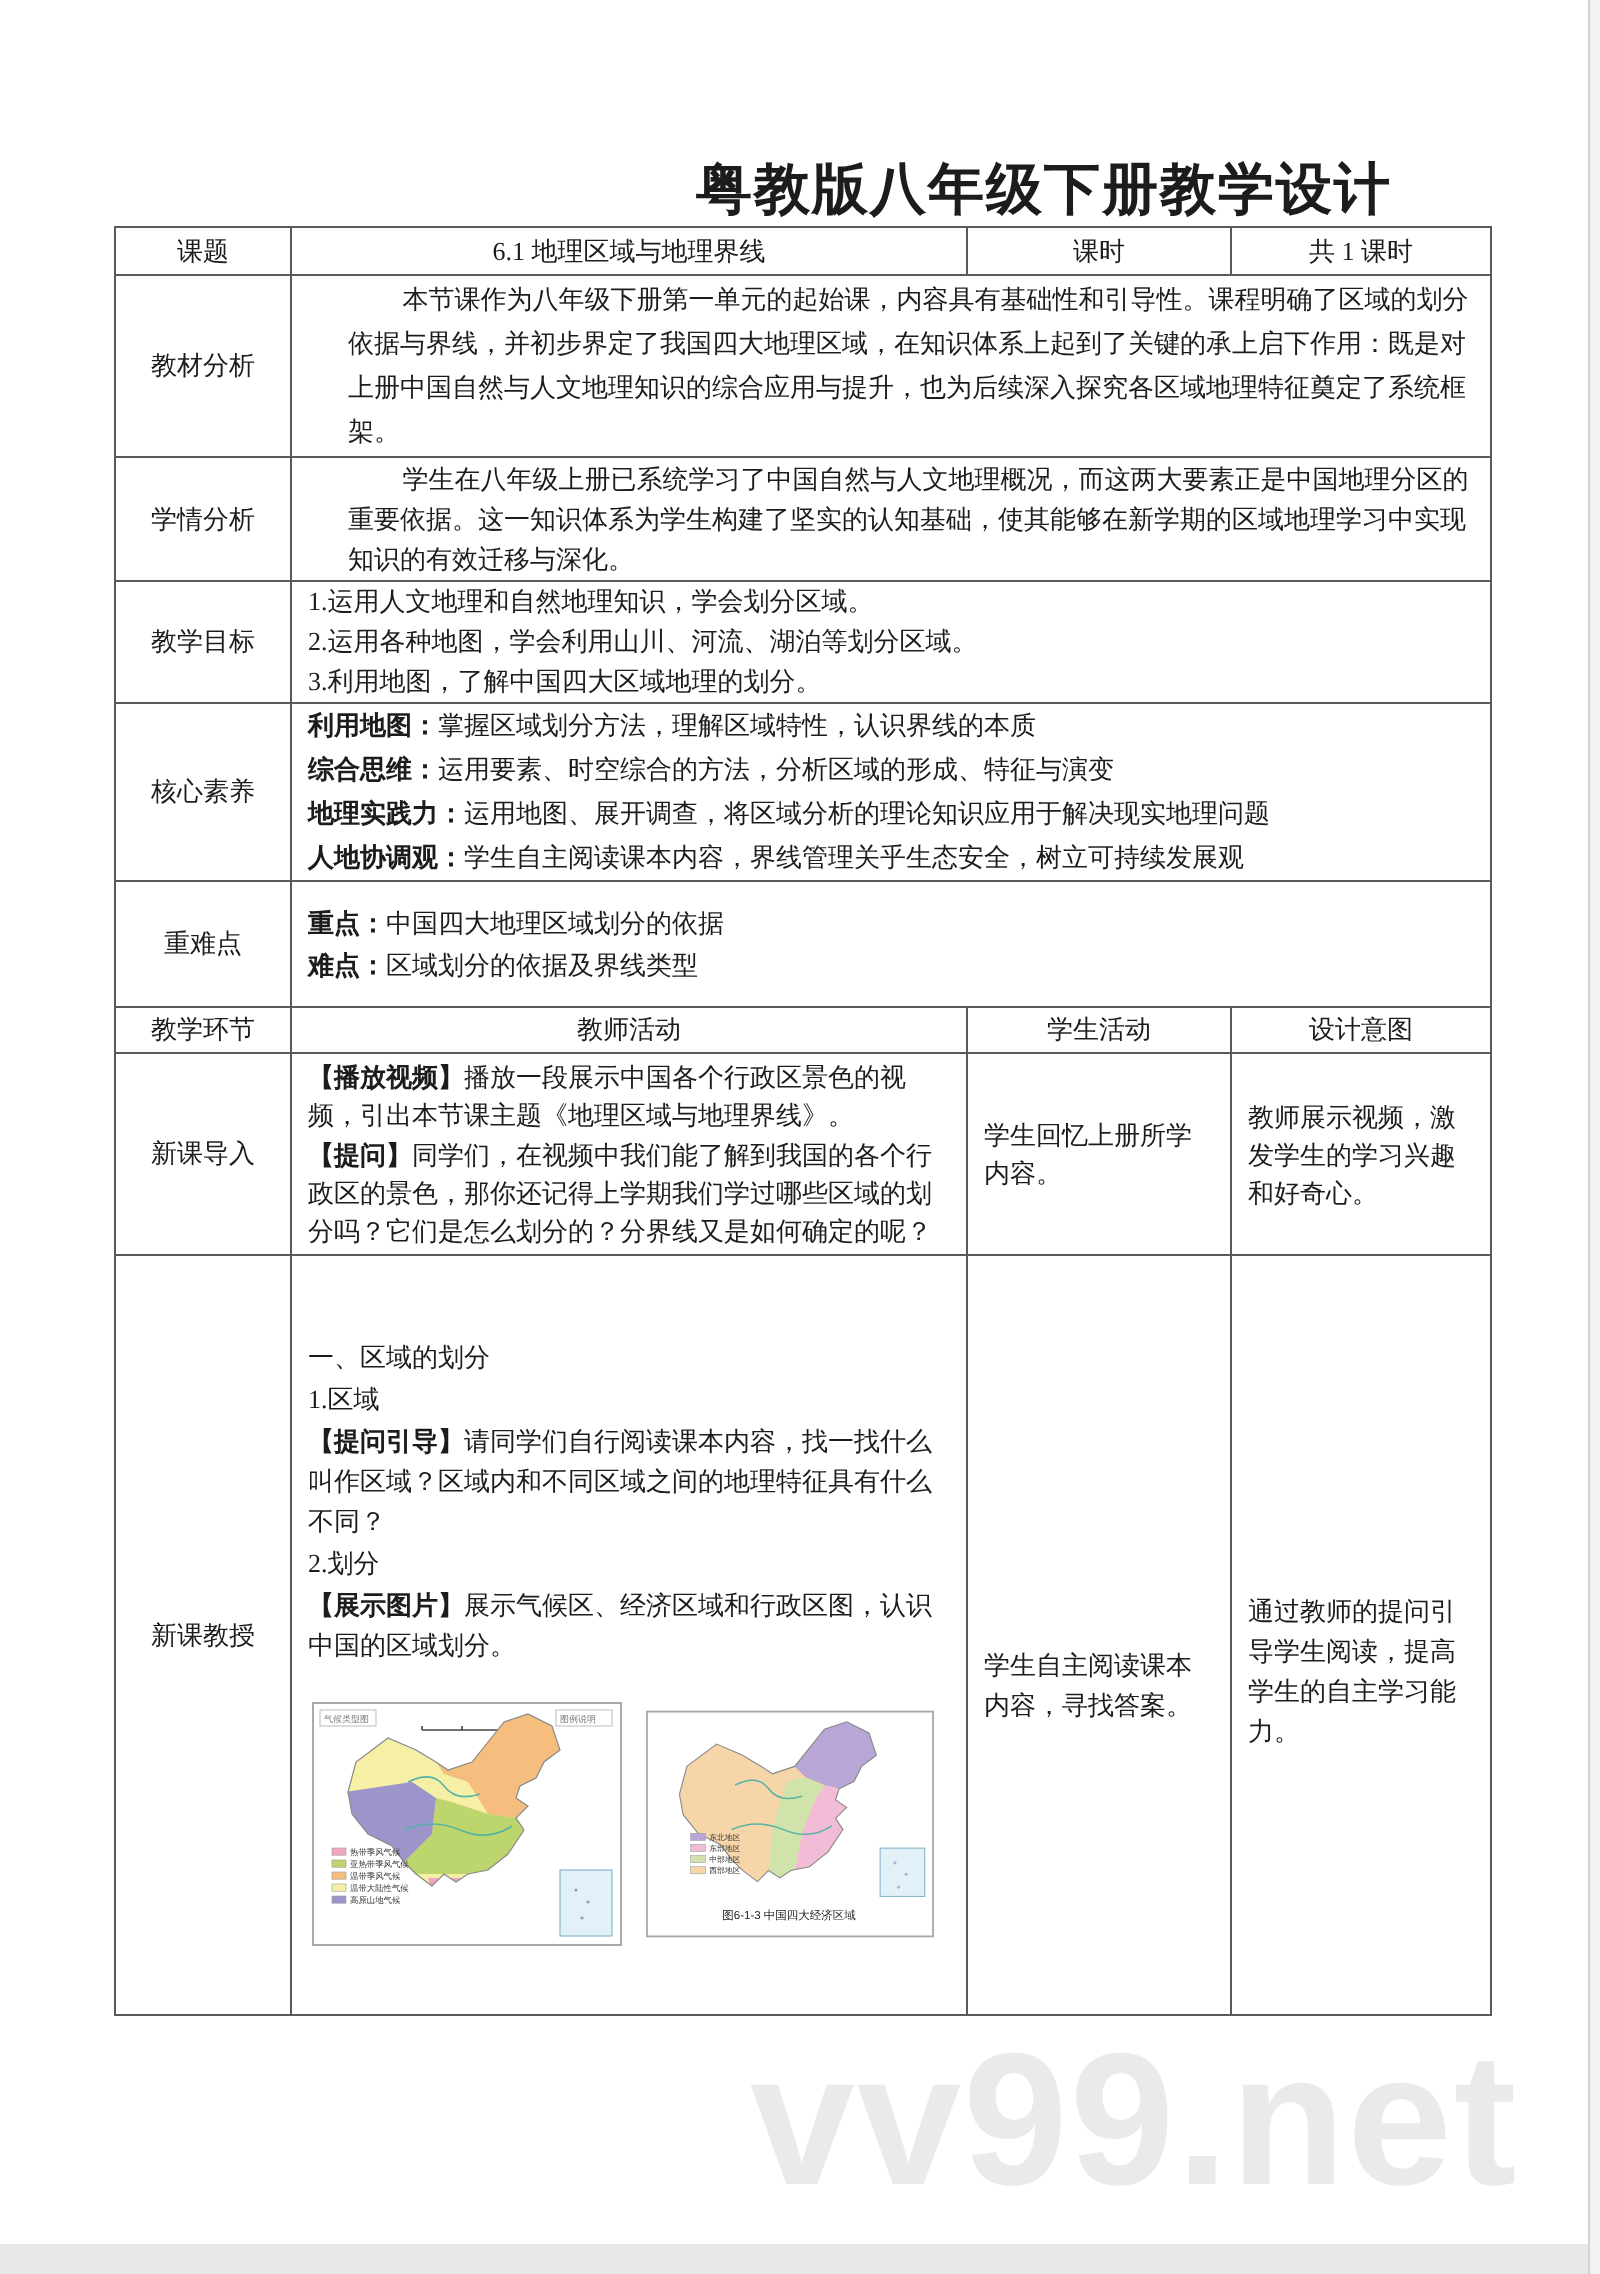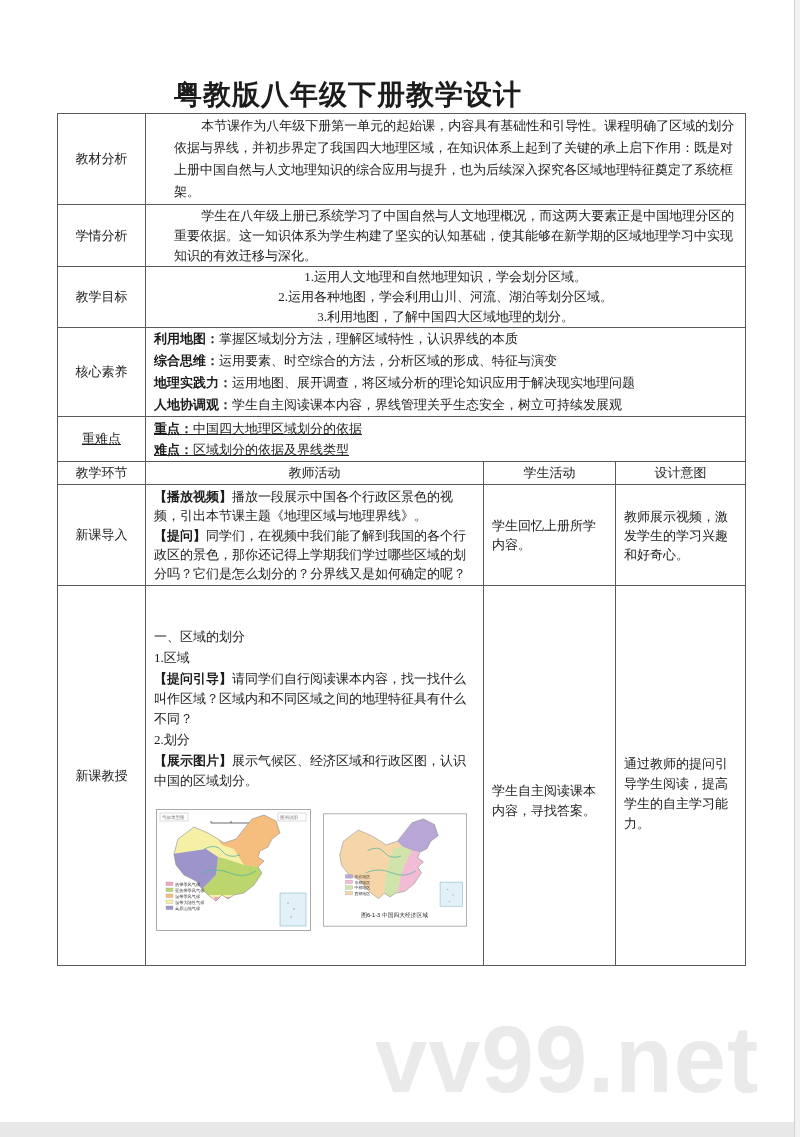--- a/index.html
+++ b/index.html
@@ -6,43 +6,43 @@
   html,body { width:800px; height:1137px; }
   body {
     position:relative;
     background:#ffffff;
     font-family:"Liberation Serif","DejaVu Serif",serif;
     color:#1c1c1c;
     overflow:hidden;
   }
   .page-title {
     position:absolute; left:0; top:76px; width:696px;
-    text-align:center; font-size:28px; font-weight:bold; letter-spacing:1px;
+    text-align:right; font-size:28px; font-weight:bold; letter-spacing:1px;
     z-index:2;
   }
   table.plan {
     position:absolute; left:57px; top:113px; width:688px;
     border-collapse:collapse; table-layout:fixed;
     z-index:1; background:transparent;
   }
   table.plan td, table.plan th {
     border:1px solid #5a5a5a;
     font-size:13px; font-weight:normal;
     padding:0 8px; vertical-align:middle;
     background:transparent;
     overflow:hidden;
   }
   th.rowlab { font-size:14px; font-weight:bold; text-align:center; padding:0 2px; }
   .r1 { height:24px; }
   .r1 td { text-align:center; }
   .r2 { height:91px; } .r2 td { line-height:22px; }
   .r3 { height:62px; } .r3 td { line-height:20px; }
-  .r4 { height:61px; } .r4 td { line-height:20px;text-align:center; }
+  .r4 { height:61px; } .r4 td { line-height:20px; }
   .r5 { height:89px; } .r5 td { line-height:22px; }
-  .r6 { height:45px;text-decoration:underline; } .r6 td { line-height:21px; }
+  .r6 { height:63px; } .r6 td { line-height:21px; }
   .indent2 { text-indent:2.1em;margin-left:20px; }
   .proc-head td {
     height:22px; background:#d9d9d9; text-align:center;
     font-weight:bold; font-size:14px;
   }
   .col-head th { height:23px; font-size:14px; font-weight:bold; text-align:center;margin-top:48px; }
   .r9 { height:101px; } .r9 td { line-height:19px; }
   .r10 { height:380px; }
   .r10 td { line-height:20px; vertical-align:top; }
   .r10 th { vertical-align:middle; }
@@ -78,20 +78,26 @@
 
 <table class="plan">
   <colgroup>
     <col style="width:88px">
       <col style="width:338px">
       <col style="width:132px">
       <col style="width:130px">
   </colgroup>
 
   <tbody>
+      <tr class="r1">
+    <th class="rowlab">课题</th>
+    <td>6.1 地理区域与地理界线</td>
+    <th class="rowlab">课时</th>
+    <td>共 1 课时</td>
+  </tr>
 
   <tr class="r2">
     <th class="rowlab">教材分析</th>
     <td colspan="3">
           <div class="indent2">本节课作为八年级下册第一单元的起始课，内容具有基础性和引导性。课程明确了区域的划分依据与界线，并初步界定了我国四大地理区域，在知识体系上起到了关键的承上启下作用：既是对上册中国自然与人文地理知识的综合应用与提升，也为后续深入探究各区域地理特征奠定了系统框架。</div>
         </td>
   </tr>
 
   <tr class="r3">
     <th class="rowlab">学情分析</th>

